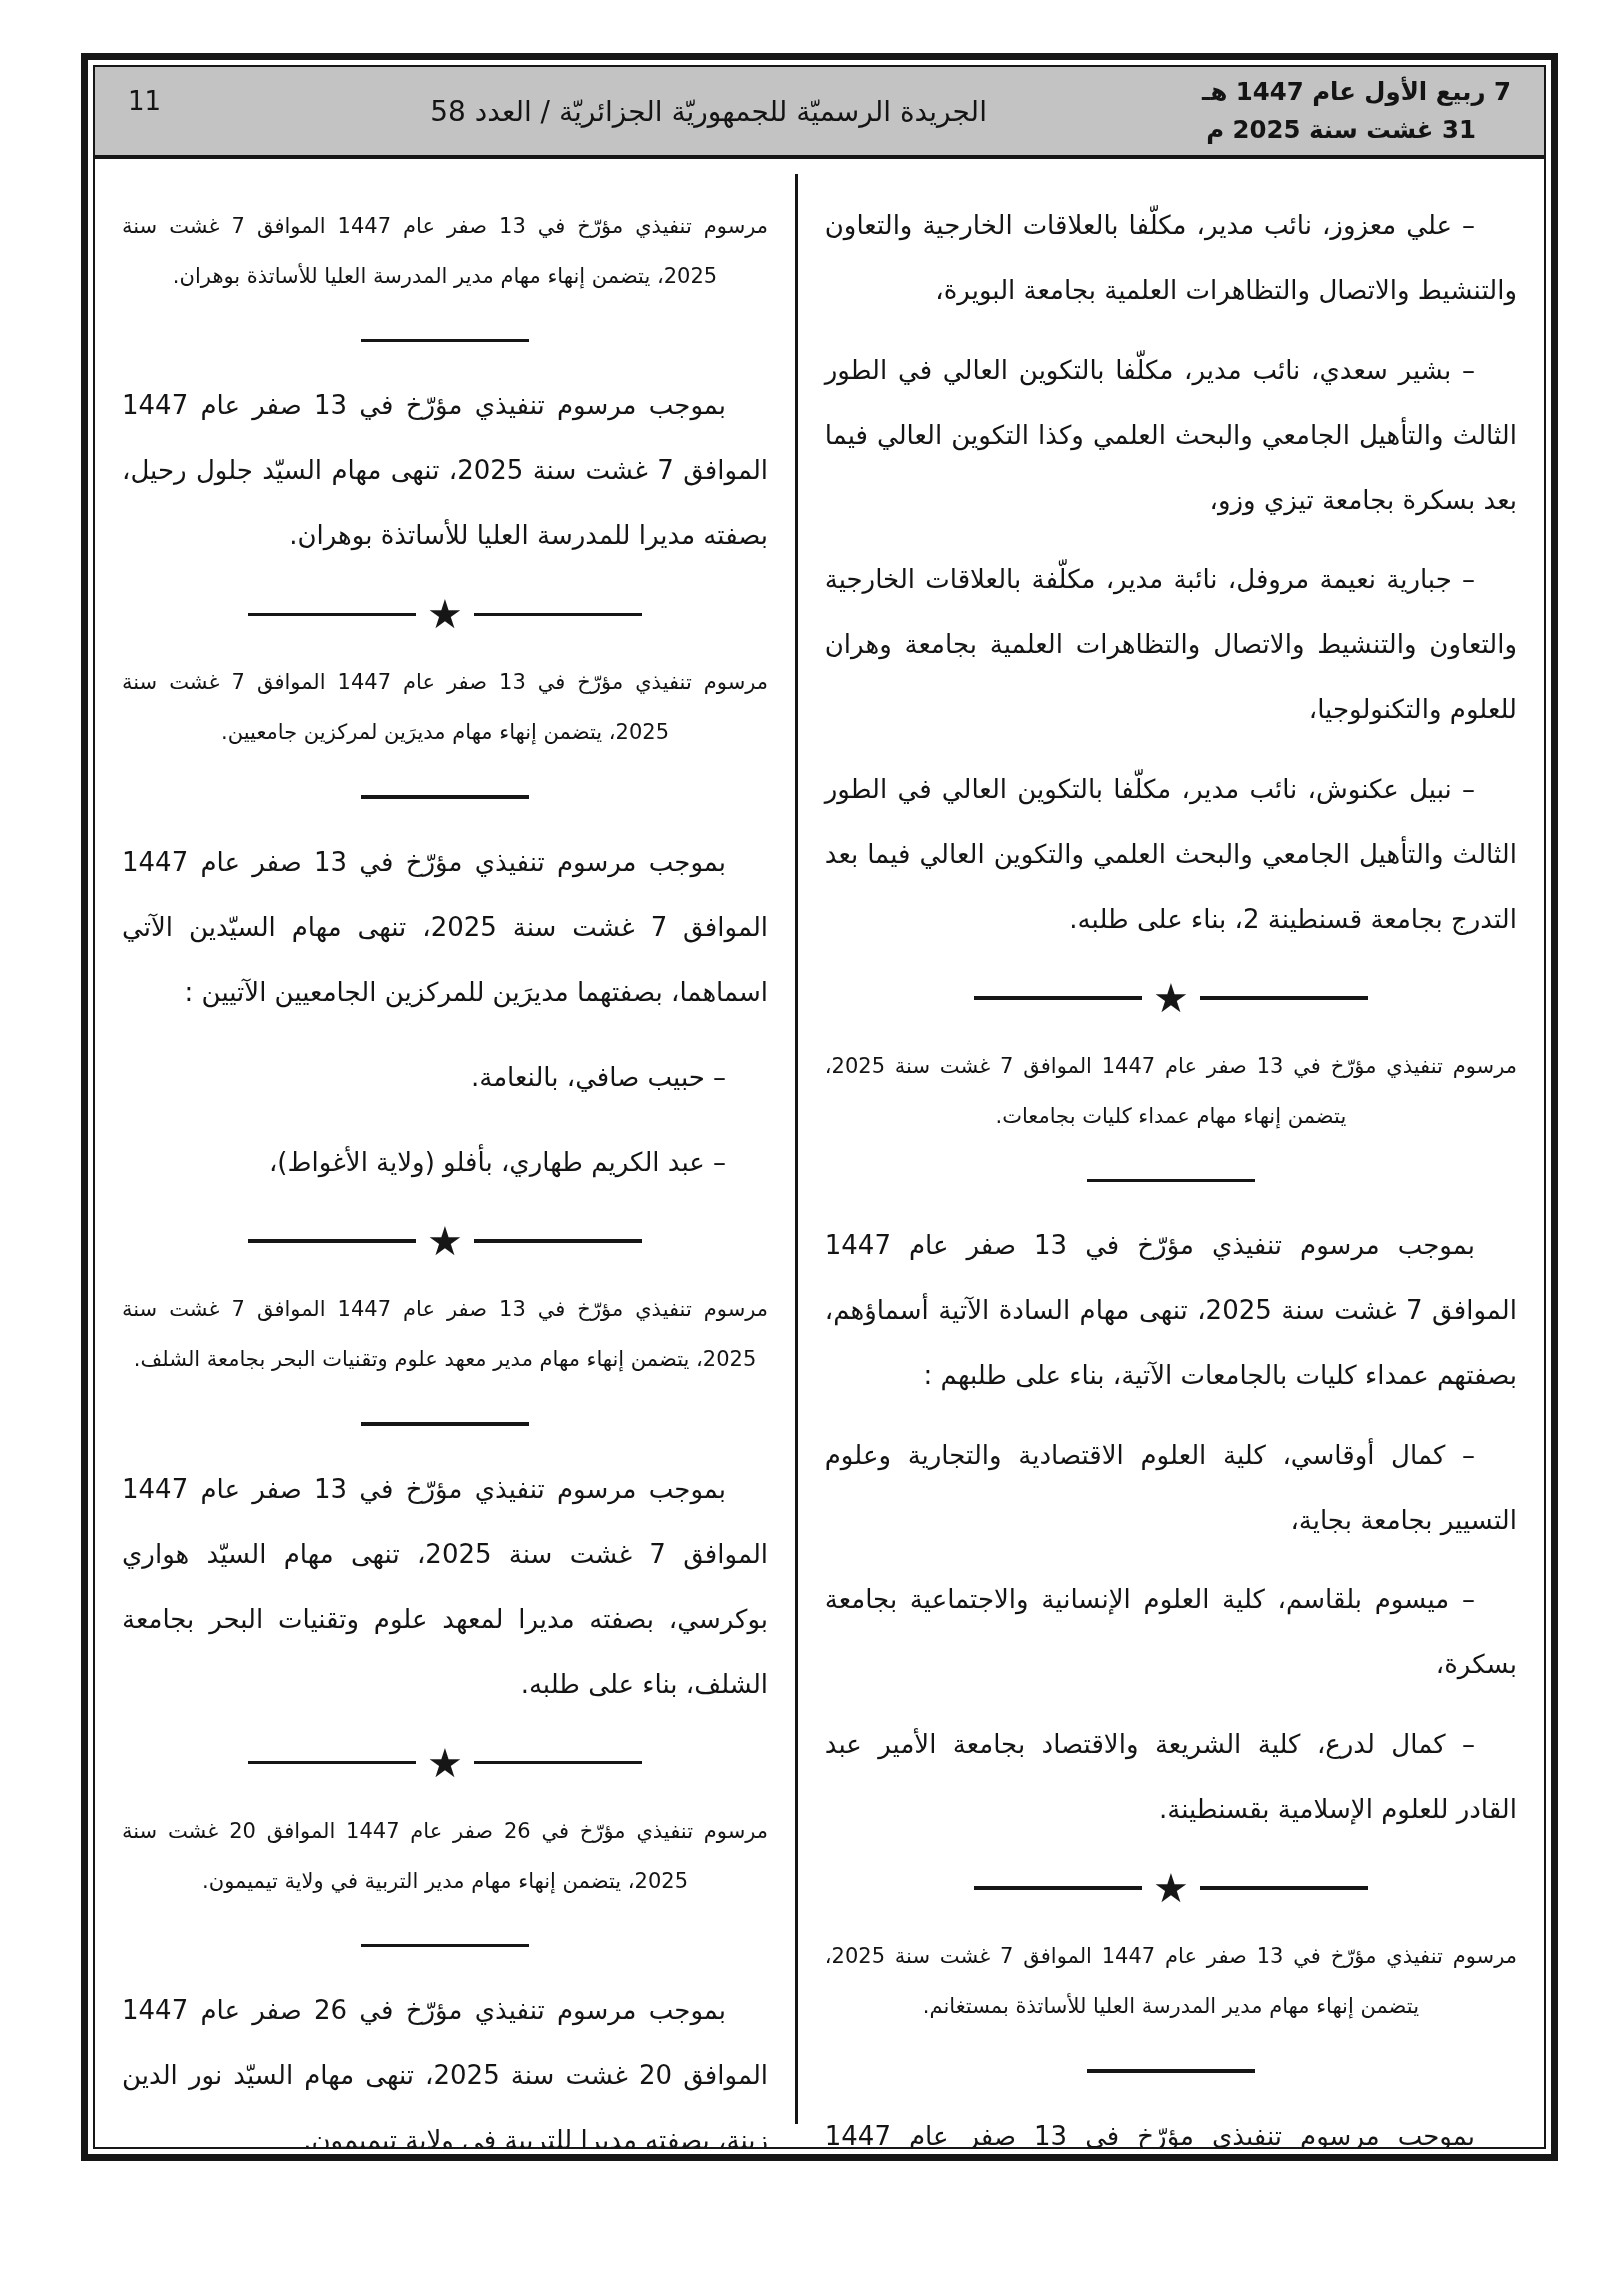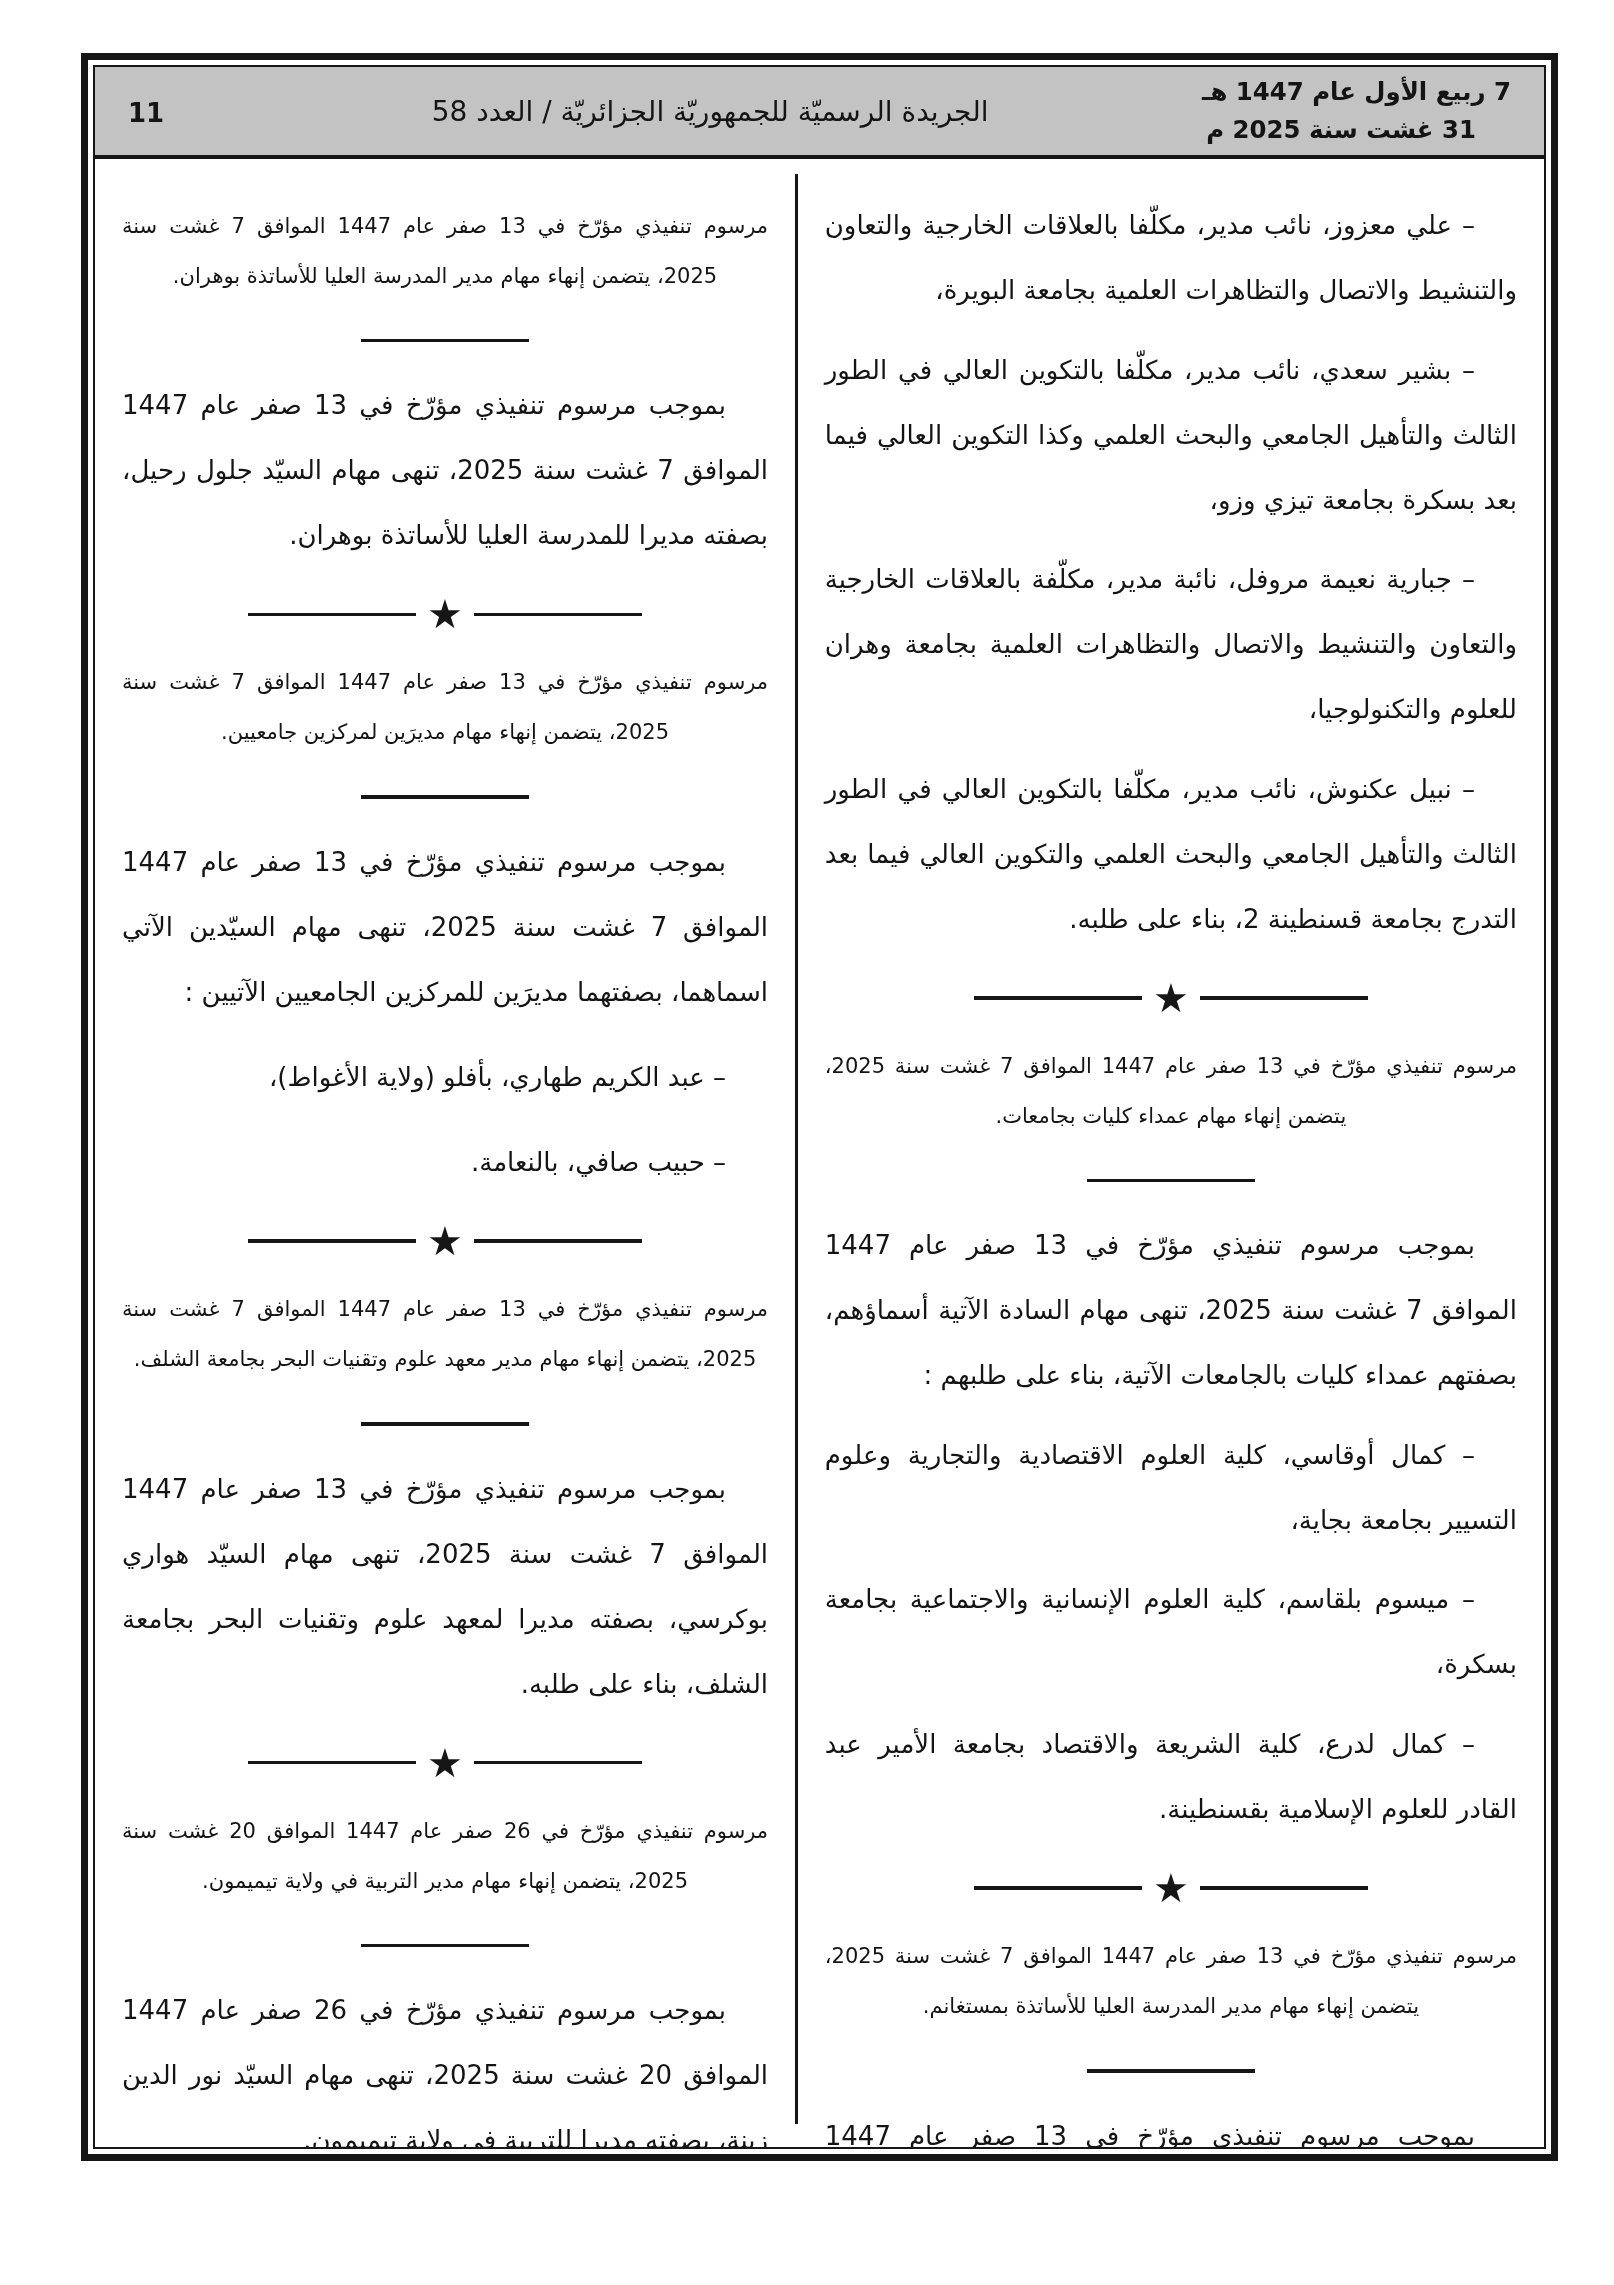--- a/index.html
+++ b/index.html
@@ -40,24 +40,24 @@
   }
   .date-greg{ margin-right:31px; }
   .journal-title{
     flex:1;
     text-align:center;
     font-weight:normal;
     font-size:28px;
     padding-left:54px;
   }
   .page-num{
-    font-weight:bold;
+    font-weight:normal;
     font-size:26px;
     align-self:flex-start;
-    padding-top:31px;
+    padding-top:19px;
   }
   .columns{
     display:flex;
     align-items:stretch;
     height:calc(100% - 92px);
     padding-top:14.5px;
     box-sizing:border-box;
     overflow:hidden;
   }
   .col{
@@ -166,22 +166,22 @@
 
         <div class="stardiv">
           <span class="dline"></span>
           <span class="star">★</span>
           <span class="dline"></span>
         </div>
 
         <p class="title">مرسوم تنفيذي مؤرّخ في 13 صفر عام 1447 الموافق 7 غشت سنة 2025، يتضمن إنهاء مهام مديرَين لمركزين جامعيين.</p>
         <div class="linediv"></div>
         <p class="para">بموجب مرسوم تنفيذي مؤرّخ في 13 صفر عام 1447 الموافق 7 غشت سنة 2025، تنهى مهام السيّدين الآتي اسماهما، بصفتهما مديرَين للمركزين الجامعيين الآتيين :</p>
+        <p class="li">– حبيب صافي، بالنعامة.</p>
         <p class="li">– عبد الكريم طهاري، بأفلو (ولاية الأغواط)،</p>
-        <p class="li">– حبيب صافي، بالنعامة.</p>
 
         <div class="stardiv">
           <span class="dline"></span>
           <span class="star">★</span>
           <span class="dline"></span>
         </div>
 
         <p class="title">مرسوم تنفيذي مؤرّخ في 13 صفر عام 1447 الموافق 7 غشت سنة 2025، يتضمن إنهاء مهام مدير معهد علوم وتقنيات البحر بجامعة الشلف.</p>
         <div class="linediv"></div>
         <p class="para">بموجب مرسوم تنفيذي مؤرّخ في 13 صفر عام 1447 الموافق 7 غشت سنة 2025، تنهى مهام السيّد هواري بوكرسي، بصفته مديرا لمعهد علوم وتقنيات البحر بجامعة الشلف، بناء على طلبه.</p>

